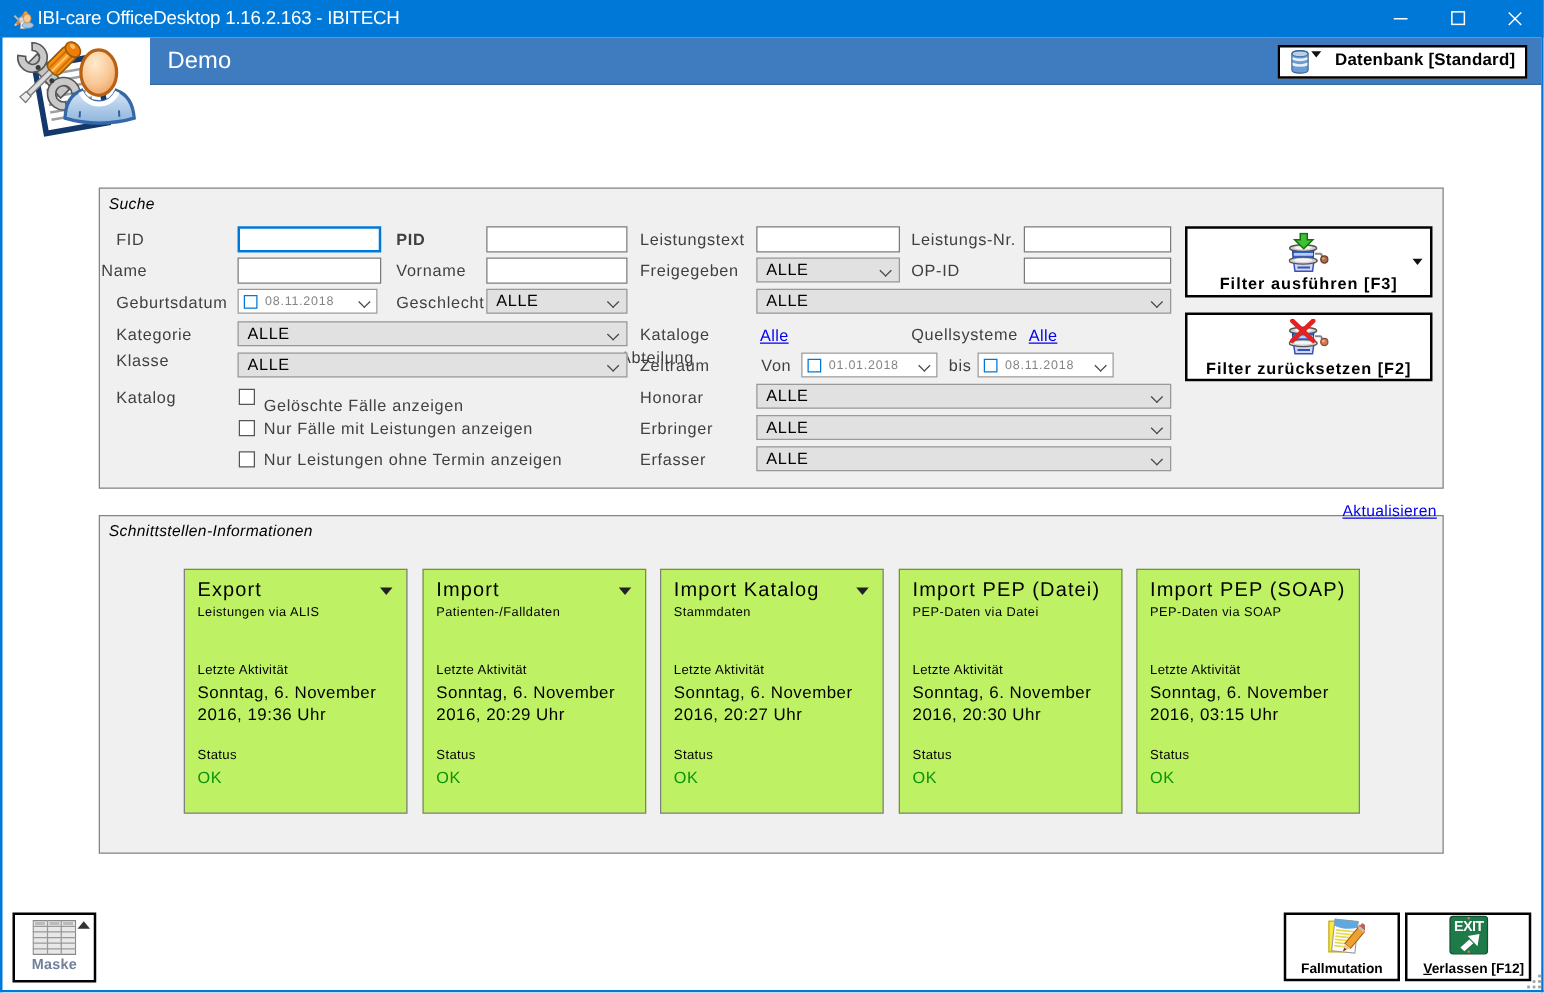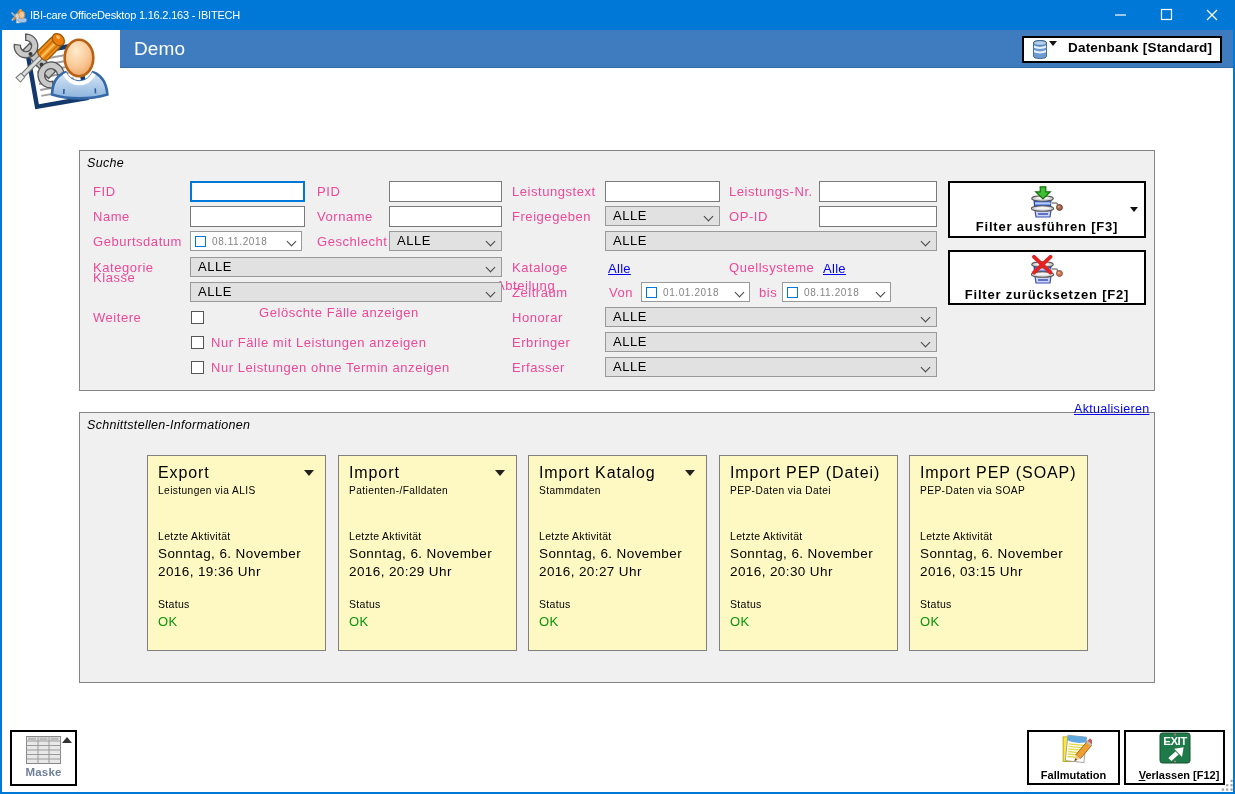--- a/index.html
+++ b/index.html
@@ -1,29 +1,29 @@
 <!DOCTYPE html>
 <html><head><meta charset="utf-8">
 <style>
 *{margin:0;padding:0;box-sizing:border-box;font-family:"Liberation Sans",sans-serif;}
 html,body{width:1235px;height:794px;}
 body{position:relative;background:#fff;overflow:hidden;font-size:13px;color:#000;}
 .abs{position:absolute;}
-.lbl{position:absolute;font-size:13px;letter-spacing:.55px;color:#ec4899;white-space:nowrap;}
+.lbl{position:absolute;font-size:13px;letter-spacing:.55px;color:#404040;white-space:nowrap;}
 .inp{position:absolute;background:#fff;border:1px solid #7a7a7a;height:21px;}
 .combo{position:absolute;background:#e1e1e1;border:1px solid #999;height:20px;font-size:13px;letter-spacing:.5px;line-height:18px;padding-left:7px;color:#000;}
 .chev{position:absolute;right:7px;top:6px;width:7px;height:7px;border-right:1.4px solid #444;border-bottom:1.4px solid #444;transform:rotate(45deg);}
 .cb{position:absolute;width:13px;height:13px;background:#fff;border:1px solid #555;}
 .cbblue{position:absolute;width:11px;height:11px;background:#fff;border:1.5px solid #0078d7;}
 .dtp{position:absolute;background:#fff;border:1px solid #999;height:20px;}
 .dtxt{position:absolute;left:21px;top:1px;font-size:10px;letter-spacing:.6px;color:#848484;line-height:18px;}
 .link{font-size:13px;letter-spacing:.3px;color:#0000EE;text-decoration:underline;position:absolute;white-space:nowrap;}
 .gbox{position:absolute;background:#f0f0f0;border:1px solid #848484;}
 .gtitle{position:absolute;font-style:italic;font-size:12.5px;letter-spacing:.3px;color:#000;}
-.card{position:absolute;width:179px;height:196px;background:#fef9c3;border:1px solid #808080;top:455px;}
+.card{position:absolute;width:179px;height:196px;background:#bef264;border:1px solid #808080;top:455px;}
 .ctitle{position:absolute;left:10px;top:8px;font-size:16px;letter-spacing:.9px;color:#000;white-space:nowrap;}
 .csub{position:absolute;left:10px;top:29px;font-size:10.2px;letter-spacing:.4px;color:#000;white-space:nowrap;}
 .clbl{position:absolute;left:10px;font-size:10.5px;letter-spacing:.3px;color:#000;}
 .cdate{position:absolute;left:10px;font-size:13.5px;letter-spacing:.4px;color:#000;line-height:17.5px;}
 .cok{position:absolute;left:10px;font-size:13px;letter-spacing:.5px;color:#0a930a;}
 .ccaret{position:absolute;right:11px;top:14px;width:0;height:0;border-left:5px solid transparent;border-right:5px solid transparent;border-top:6px solid #222;}
 .bigbtn{position:absolute;background:#fff;border:2px solid #000;text-align:center;}
 .btntxt{position:absolute;text-align:center;font-weight:bold;font-size:13px;letter-spacing:.8px;color:#000;white-space:nowrap;}
 </style></head>
 <body>
@@ -36,21 +36,21 @@
 <svg class="abs" style="left:10px;top:7px;" width="17" height="17" viewBox="0 0 17 17">
  <line x1="2" y1="13.5" x2="9.5" y2="4.5" stroke="#cccccc" stroke-width="1.8"></line>
  <line x1="1.5" y1="5.5" x2="6" y2="10" stroke="#bbbbbb" stroke-width="1.6"></line>
  <line x1="3.5" y1="12.5" x2="11" y2="3" stroke="#e8821e" stroke-width="2.4"></line>
  <circle cx="10.5" cy="3.5" r="1.6" fill="#f09a3c"></circle>
  <circle cx="7.5" cy="9" r="2.6" fill="#d6d6d6" stroke="#909090" stroke-width=".7"></circle>
  <rect x="6.5" y="10.5" width="3.6" height="5.5" fill="#f2f2f2" stroke="#b0b0b0" stroke-width=".5"></rect>
  <ellipse cx="12.2" cy="13.2" rx="4.6" ry="2.4" fill="#a9c5e5" stroke="#6c90bb" stroke-width=".6"></ellipse>
  <ellipse cx="11.8" cy="7.8" rx="3" ry="3.6" fill="#f6c896" stroke="#cf8a3c" stroke-width=".7"></ellipse>
 </svg>
-<div class="abs" style="left:30px;top:0;height:30px;line-height:30px;color:#fff;font-size:11px;letter-spacing:-0.2px;">IBI-care OfficeDesktop 1.16.2.163 - IBITECH</div>
+<div class="abs" style="left:30px;top:0;height:30px;line-height:30px;color:#fff;font-size:15px;letter-spacing:-0.2px;">IBI-care OfficeDesktop 1.16.2.163 - IBITECH</div>
 <svg class="abs" style="left:1097px;top:0;" width="138" height="30" viewBox="0 0 138 30">
  <line x1="18" y1="15" x2="29" y2="15" stroke="#fff" stroke-width="1.2"></line>
  <rect x="64.5" y="9.5" width="10" height="10" fill="none" stroke="#fff" stroke-width="1.2"></rect>
  <line x1="110" y1="10" x2="120" y2="20" stroke="#fff" stroke-width="1.2"></line>
  <line x1="120" y1="10" x2="110" y2="20" stroke="#fff" stroke-width="1.2"></line>
 </svg>
 
 <div class="abs" style="left:120px;top:30px;width:1113px;height:38px;background:#3e7cbf;border-bottom:1px solid #376b9f;"></div>
 <div class="abs" style="left:134px;top:30px;height:38px;line-height:38px;color:#fff;font-size:19px;letter-spacing:.1px;">Demo</div>
 
@@ -113,28 +113,28 @@
   <line x1="59" y1="59" x2="58.7" y2="64" stroke="#2f5f9e" stroke-width="1.6"></line>
   <line x1="90.2" y1="58.4" x2="90.5" y2="63.4" stroke="#2f5f9e" stroke-width="1.6"></line>
  </g>
 </svg>
 
 <div class="gbox" style="left:79px;top:150px;width:1076px;height:241px;"></div>
 <div class="gtitle" style="left:87px;top:156px;">Suche</div>
 
 <div class="lbl" style="left:93px;top:181px;line-height:21px;">FID</div>
 <div class="inp" style="left:190px;top:181px;width:115px;border:2px solid #0078d7;"></div>
-<div class="lbl" style="left:317px;top:181px;line-height:21px;">PID</div>
+<div class="lbl" style="left:317px;top:181px;line-height:21px;font-weight:bold;">PID</div>
 <div class="inp" style="left:389px;top:181px;width:113px;"></div>
 <div class="lbl" style="left:512px;top:181px;line-height:21px;">Leistungstext</div>
 <div class="inp" style="left:605px;top:181px;width:115px;"></div>
 <div class="lbl" style="left:729px;top:181px;line-height:21px;">Leistungs-Nr.</div>
 <div class="inp" style="left:819px;top:181px;width:118px;"></div>
 
-<div class="lbl" style="left:93px;top:206px;line-height:21px;">Name</div>
+<div class="lbl" style="left:81px;top:206px;line-height:21px;">Name</div>
 <div class="inp" style="left:190px;top:206px;width:115px;"></div>
 <div class="lbl" style="left:317px;top:206px;line-height:21px;">Vorname</div>
 <div class="inp" style="left:389px;top:206px;width:113px;"></div>
 <div class="lbl" style="left:512px;top:206px;line-height:21px;">Freigegeben</div>
 <div class="combo" style="left:605px;top:206px;width:115px;">ALLE<span class="chev"></span></div>
 <div class="lbl" style="left:729px;top:206px;line-height:21px;">OP-ID</div>
 <div class="inp" style="left:819px;top:206px;width:118px;"></div>
 
 <div class="lbl" style="left:93px;top:231px;line-height:21px;">Geburtsdatum</div>
 <div class="dtp" style="left:190px;top:231px;width:112px;">
@@ -147,39 +147,39 @@
 <div class="lbl" style="left:496px;top:231px;line-height:21px;margin-top:44px;">Abteilung</div>
 <div class="combo" style="left:605px;top:231px;width:332px;">ALLE<span class="chev"></span></div>
 
 <div class="lbl" style="left:93px;top:257px;line-height:21px;">Kategorie</div>
 <div class="combo" style="left:190px;top:257px;width:312px;">ALLE<span class="chev"></span></div>
 <div class="lbl" style="left:512px;top:257px;line-height:21px;">Kataloge</div>
 <div class="link" style="left:608px;top:261px;">Alle</div>
 <div class="lbl" style="left:729px;top:257px;line-height:21px;">Quellsysteme</div>
 <div class="link" style="left:823px;top:261px;">Alle</div>
 
-<div class="lbl" style="left:93px;top:267px;line-height:21px;">Klasse</div>
+<div class="lbl" style="left:93px;top:278px;line-height:21px;">Klasse</div>
 <div class="combo" style="left:190px;top:282px;width:312px;">ALLE<span class="chev"></span></div>
 <div class="lbl" style="left:512px;top:282px;line-height:21px;">Zeitraum</div>
 <div class="lbl" style="left:609px;top:282px;line-height:21px;">Von</div>
 <div class="dtp" style="left:641px;top:282px;width:109px;">
     <span class="cbblue" style="left:4px;top:4px;"></span>
     <span class="dtxt">01.01.2018</span>
     <span class="chev" style="right:6px;"></span>
   </div>
 <div class="lbl" style="left:759px;top:282px;line-height:21px;">bis</div>
 <div class="dtp" style="left:782px;top:282px;width:109px;">
     <span class="cbblue" style="left:4px;top:4px;"></span>
     <span class="dtxt">08.11.2018</span>
     <span class="chev" style="right:6px;"></span>
   </div>
 
-<div class="lbl" style="left:93px;top:307px;line-height:21px;">Weitere</div>
+<div class="lbl" style="left:93px;top:307px;line-height:21px;">Katalog</div>
 <div class="cb" style="left:191px;top:311px;"></div>
-<div class="lbl" style="left:211px;top:302px;line-height:21px;margin-left:48px;">Gelöschte Fälle anzeigen</div>
+<div class="lbl" style="left:211px;top:314px;line-height:21px;">Gelöschte Fälle anzeigen</div>
 <div class="lbl" style="left:512px;top:307px;line-height:21px;">Honorar</div>
 <div class="combo" style="left:605px;top:307px;width:332px;">ALLE<span class="chev"></span></div>
 <div class="cb" style="left:191px;top:336px;"></div>
 <div class="lbl" style="left:211px;top:332px;line-height:21px;">Nur Fälle mit Leistungen anzeigen</div>
 <div class="lbl" style="left:512px;top:332px;line-height:21px;">Erbringer</div>
 <div class="combo" style="left:605px;top:332px;width:332px;">ALLE<span class="chev"></span></div>
 <div class="cb" style="left:191px;top:361px;"></div>
 <div class="lbl" style="left:211px;top:357px;line-height:21px;">Nur Leistungen ohne Termin anzeigen</div>
 <div class="lbl" style="left:512px;top:357px;line-height:21px;">Erfasser</div>
 <div class="combo" style="left:605px;top:357px;width:332px;">ALLE<span class="chev"></span></div>

